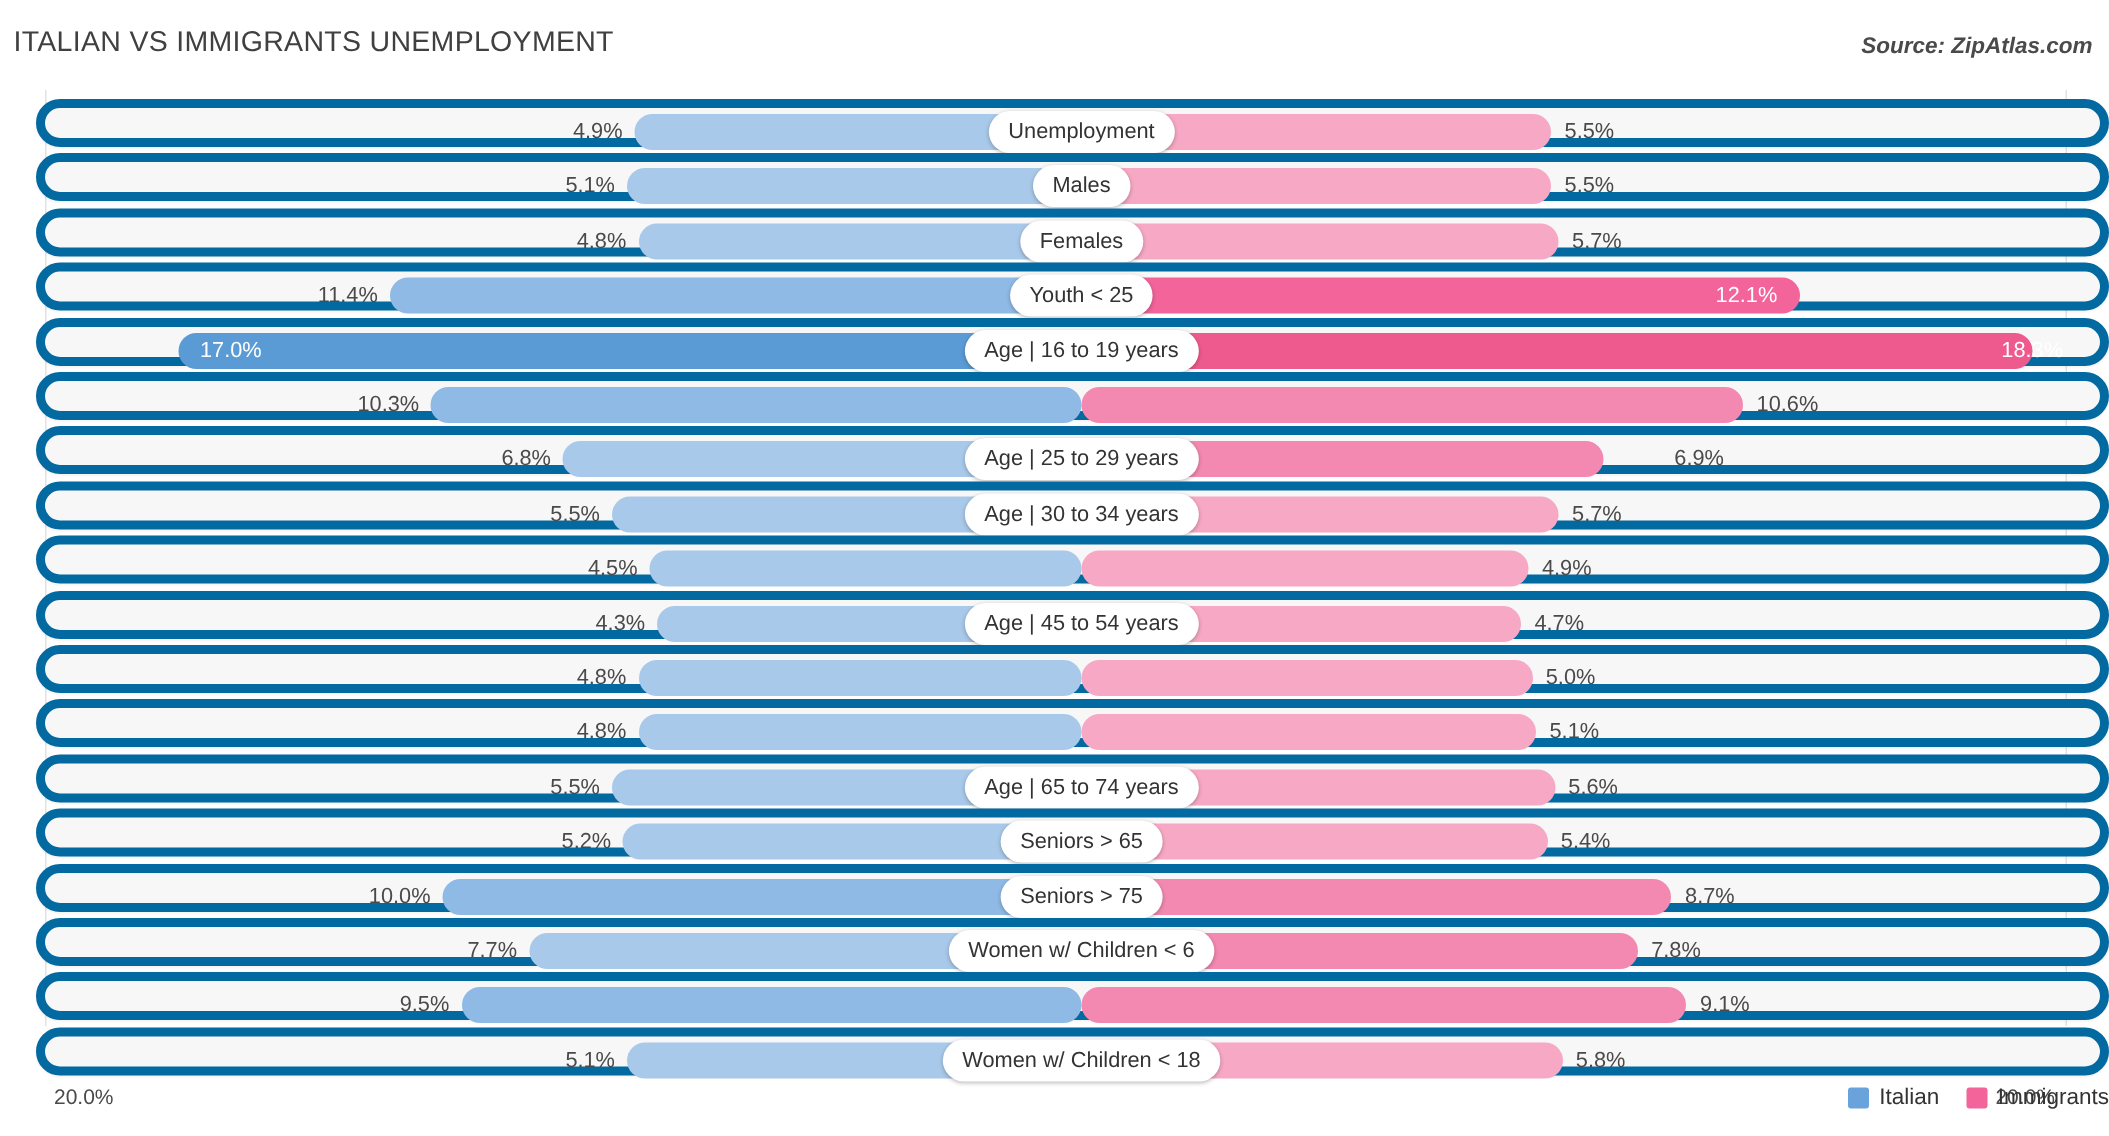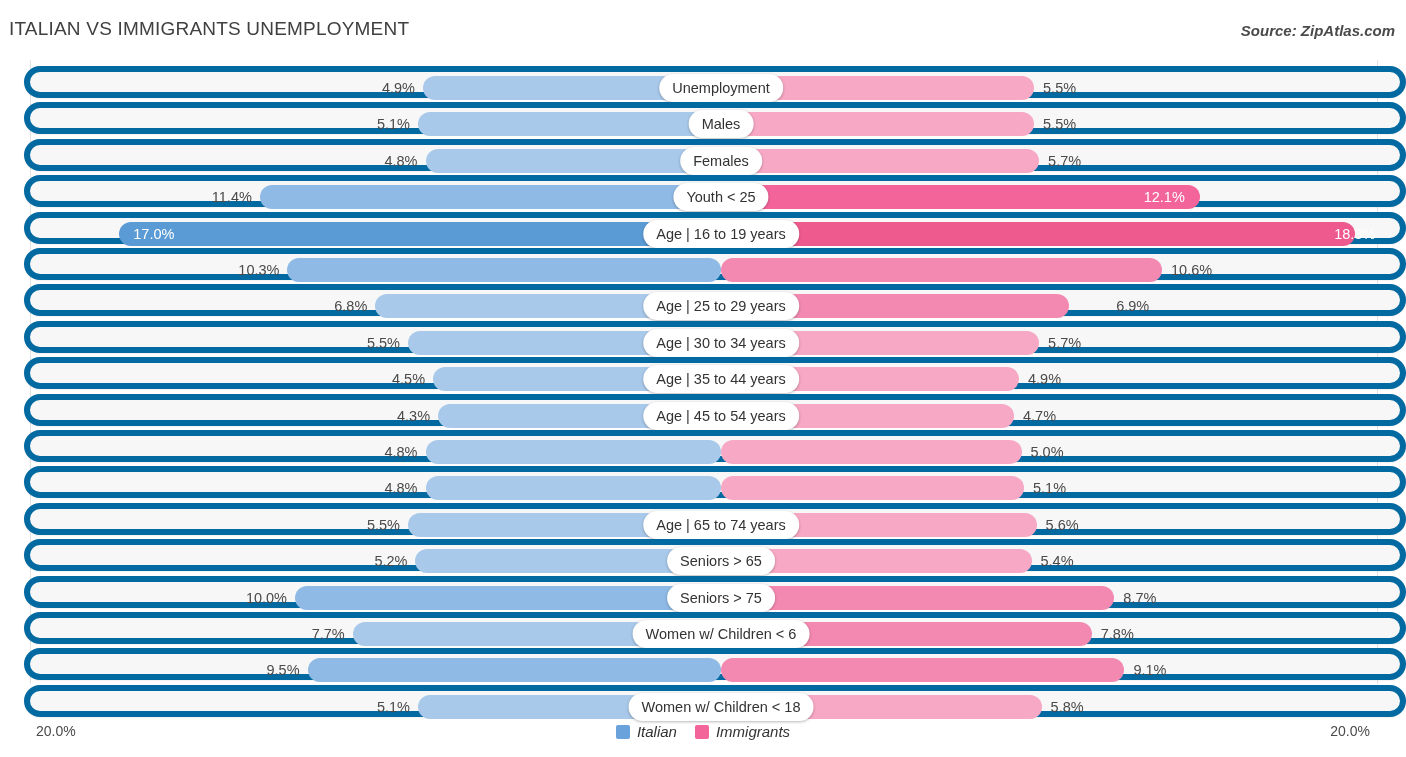--- a/index.html
+++ b/index.html
@@ -57,22 +57,22 @@
     transform:translateX(-50%);
     text-align:center;
   }
   .axis{
     position:absolute;top:723px;font-size:14px;color:#4a4a4a;
   }
   .axis.left{left:36px;}
   .axis.right{right:36px;}
   .legend{
     position:absolute;top:723px;left:0;width:1406px;
-    display:flex;justify-content:center;align-items:center;gap:18px;
-    font-size:15px;color:#333;font-style:italic;
+    display:flex;justify-content:flex-end;align-items:center;gap:18px;
+    font-size:15px;color:#333;
   }
   .legend-item{display:flex;align-items:center;gap:7px;}
   .swatch{width:14px;height:14px;border-radius:2px;display:inline-block;}
 </style>
 </head>
 <body>
 
 <div class="chart-title">ITALIAN VS IMMIGRANTS UNEMPLOYMENT</div>
 <div class="source">Source: ZipAtlas.com</div>
 
@@ -133,21 +133,20 @@
         <div class="bar right" style="left:691px;width:318.07000000000005px;background:#f7a8c4;"></div>
         <div class="val" style="left:319.95px;width:50px;text-align:right;">5.5%</div>
         <div class="val" style="left:1018.07px;">5.7%</div>
         <div class="pill" style="left:691px;">Age | 30 to 34 years</div>
       </div>
       <div class="row" style="top:297.2px;">
         <div class="bar left" style="left:403.05px;width:287.95px;background:#a9c9ea;"></div>
         <div class="bar right" style="left:691px;width:297.99px;background:#f7a8c4;"></div>
         <div class="val" style="left:345.05px;width:50px;text-align:right;">4.5%</div>
         <div class="val" style="left:997.99px;">4.9%</div>
-        <div class="pill" style="left:691px;">Age | 35 to 44 years</div>
       </div>
       <div class="row" style="top:333.59999999999997px;">
         <div class="bar left" style="left:408.07px;width:282.93px;background:#a9c9ea;"></div>
         <div class="bar right" style="left:691px;width:292.97px;background:#f7a8c4;"></div>
         <div class="val" style="left:350.07px;width:50px;text-align:right;">4.3%</div>
         <div class="val" style="left:992.97px;">4.7%</div>
         <div class="pill" style="left:691px;">Age | 45 to 54 years</div>
       </div>
       <div class="row" style="top:370px;">
         <div class="bar left" style="left:395.52px;width:295.48px;background:#a9c9ea;"></div>

